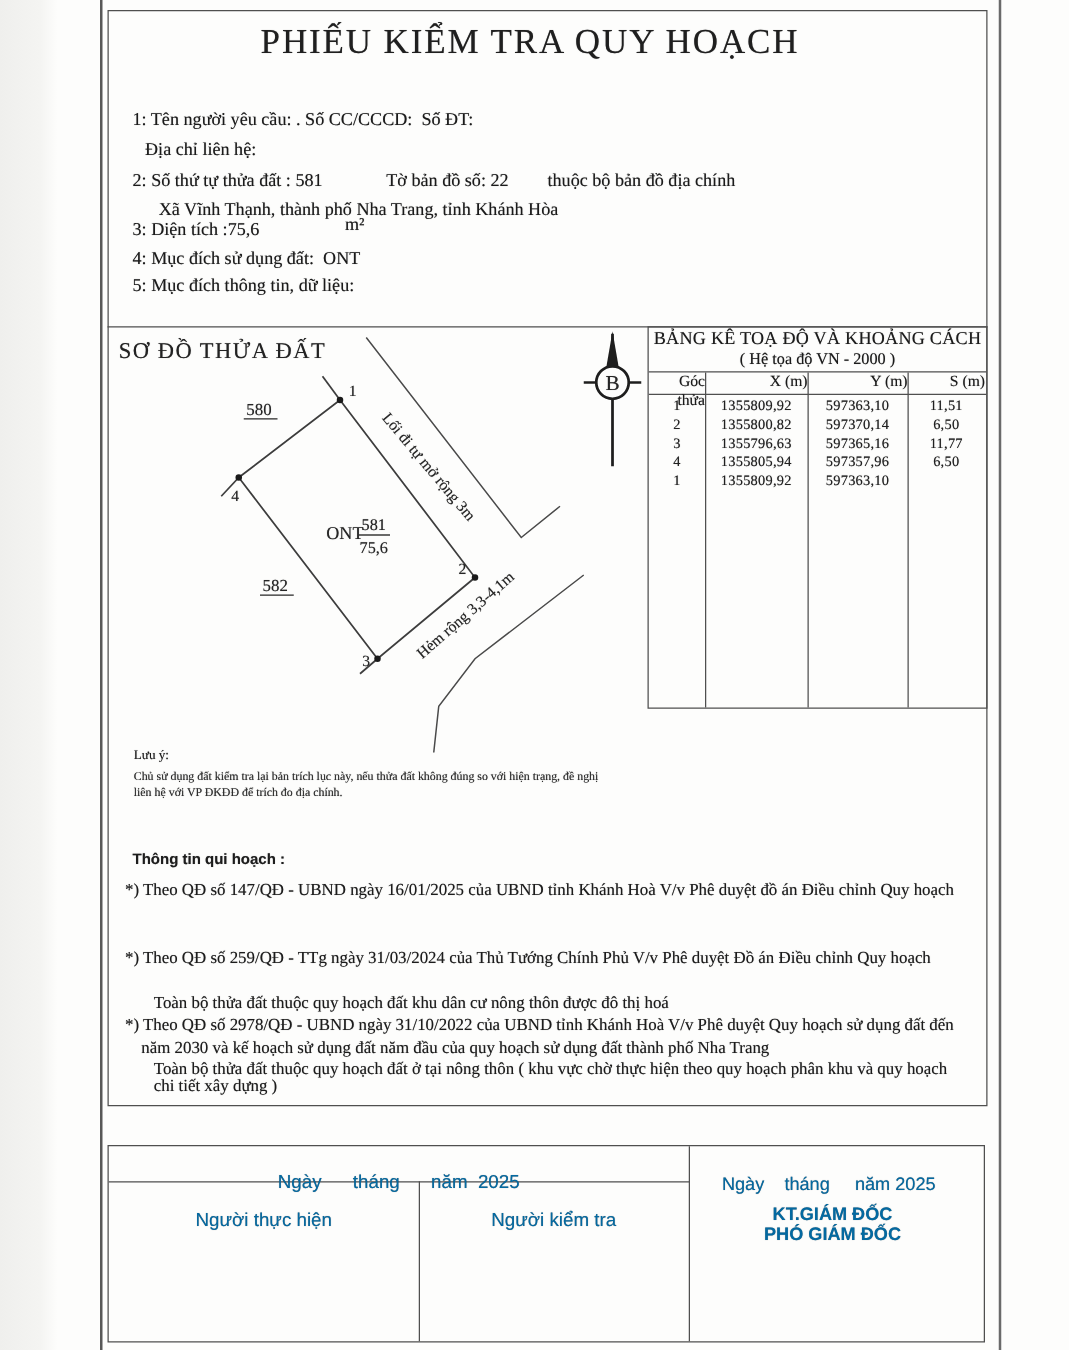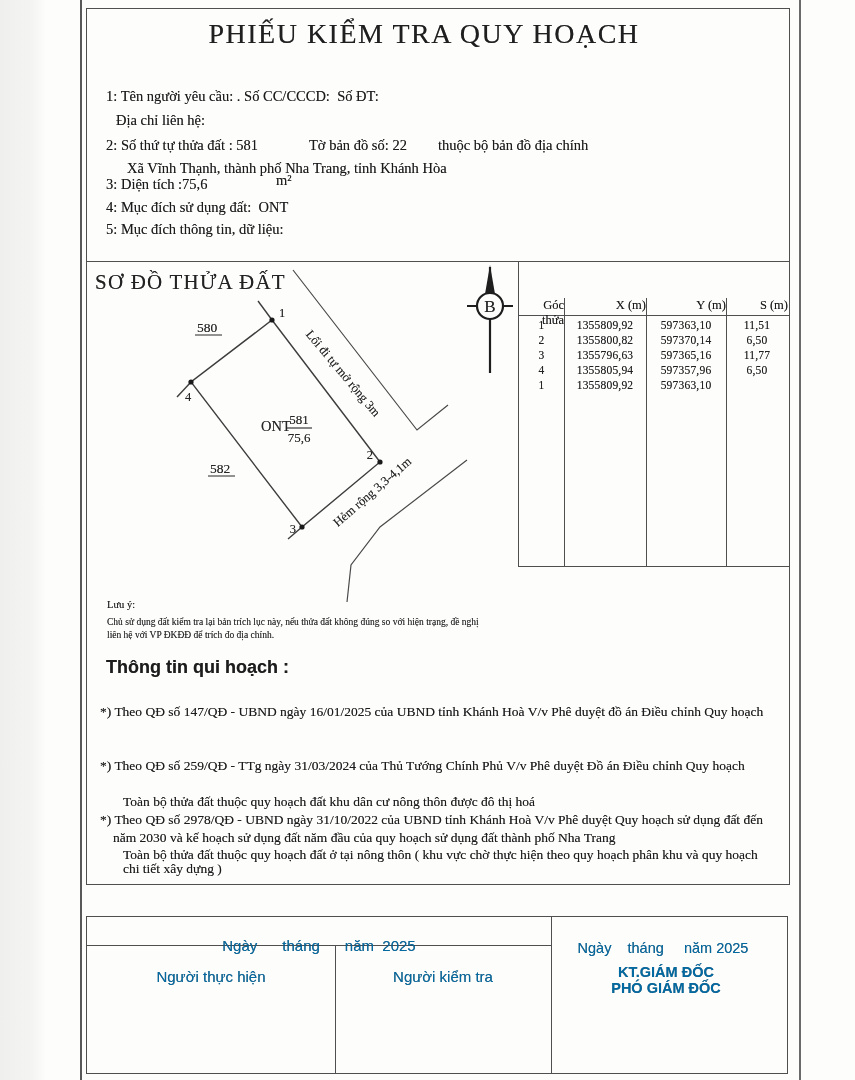--- a/index.html
+++ b/index.html
@@ -9,37 +9,37 @@
   .abs{position:absolute;}
   .sans{font-family:"Liberation Sans",sans-serif;}
   .left-strip{left:0;top:0;width:46px;height:1080px;
       background:linear-gradient(90deg,#efefed 0%,#f4f4f2 70%,#fdfdfc 100%);}
   .scan-line{top:0;width:2px;height:1080px;background:#585858;}
   .main-box{left:86px;top:8px;width:702px;height:875px;border:1.6px solid #4f4f4f;}
   .divider{left:86px;top:261px;width:704px;height:1.4px;background:#4f4f4f;}
   .title{left:60px;top:18px;width:728px;text-align:center;font-size:28px;
          letter-spacing:1.5px;color:#1f1f1f;white-space:pre;}
   .field{font-size:14.5px;white-space:pre;}
-  .sketch-heading{left:95px;top:270px;font-size:21px;letter-spacing:1.2px;color:#222;}
+  .sketch-heading{left:95px;top:270px;font-size:18px;letter-spacing:1.2px;color:#222;}
   
   .coord-table{left:518px;top:261px;width:272px;height:306px;border:1.4px solid #4f4f4f;box-sizing:border-box;}
   .ct-title{left:0;top:0;width:100%;height:36px;border-bottom:1.3px solid #4f4f4f;text-align:center;box-sizing:border-box;}
   .ct-title-l1{font-size:14.5px;letter-spacing:.2px;margin-top:1px;white-space:nowrap;}
   .ct-title-l2{font-size:13px;margin-top:-1px;}
   .ct-grid{display:grid;grid-template-columns:45px 82px 80px 62px;}
   .ct-head{left:0;top:36px;width:100%;height:18px;border-bottom:1.3px solid #4f4f4f;box-sizing:border-box;}
   .ct-head span{text-align:right;font-size:12.5px;}
   .ct-col{top:36px;width:1.2px;height:268px;background:#4f4f4f;}
   .ct-rows{left:0;top:57px;width:100%;}
   .ct-row{height:15px;}
   .ct-row span{text-align:center;font-size:11.5px;letter-spacing:.2px;color:#202020;}
   
   .note-label{left:107px;top:599px;font-size:10.5px;}
   .note-line{left:107px;font-size:9.5px;color:#2b2b2b;white-space:nowrap;}
-  .pl-heading{left:106px;top:657px;font-size:18px;font-weight:bold;color:#1d1d1d;}
+  .pl-heading{left:106px;top:680px;font-size:12px;font-weight:bold;color:#1d1d1d;}
   .pl-line{font-size:13.5px;white-space:nowrap;color:#1c1c1c;}
   .pl-bullet{left:100px;}
   .pl-cont{left:113px;}
   .pl-note{left:123px;}
   
   .sig-table{left:86px;top:916px;width:702px;height:158px;border:1.6px solid #4f4f4f;box-sizing:border-box;}
   .sig-v1{left:248px;top:28px;width:1.4px;height:128px;background:#4f4f4f;}
   .sig-v2{left:464px;top:0;width:1.4px;height:156px;background:#4f4f4f;}
   .sig-h1{left:0;top:28px;width:465px;height:1.4px;background:#4f4f4f;}
   .sig-text{font-size:15px;text-align:center;white-space:pre;color:#0369a1;margin-top:16px;}
@@ -117,20 +117,24 @@
       <line x1="404" y1="6" x2="404" y2="112" stroke="#1e1e1e" stroke-width="2.2"></line>
       <polygon points="404,4 399,33 409,33" fill="#1e1e1e"></polygon>
       <circle cx="404" cy="45" r="13" fill="#fdfdfc" stroke="#1e1e1e" stroke-width="2.2"></circle>
       <line x1="381" y1="45" x2="391" y2="45" stroke="#1e1e1e" stroke-width="2"></line>
       <line x1="417" y1="45" x2="427" y2="45" stroke="#1e1e1e" stroke-width="2"></line>
       <text x="404" y="51" font-size="17" text-anchor="middle">B</text>
     </g>
   </svg>
 
   <div class="abs coord-table">
+    <div class="abs ct-title">
+      <div class="ct-title-l1">BẢNG KÊ TOẠ ĐỘ VÀ KHOẢNG CÁCH</div>
+      <div class="ct-title-l2">( Hệ tọa độ VN - 2000 )</div>
+    </div>
     <div class="abs ct-head ct-grid">
       <span>Góc thửa</span>
       <span>X (m)</span>
       <span>Y (m)</span>
       <span>S (m)</span>
     </div>
     <div class="abs ct-col" style="left:45px;"></div>
     <div class="abs ct-col" style="left:127px;"></div>
     <div class="abs ct-col" style="left:207px;"></div>
     <div class="abs ct-rows">

